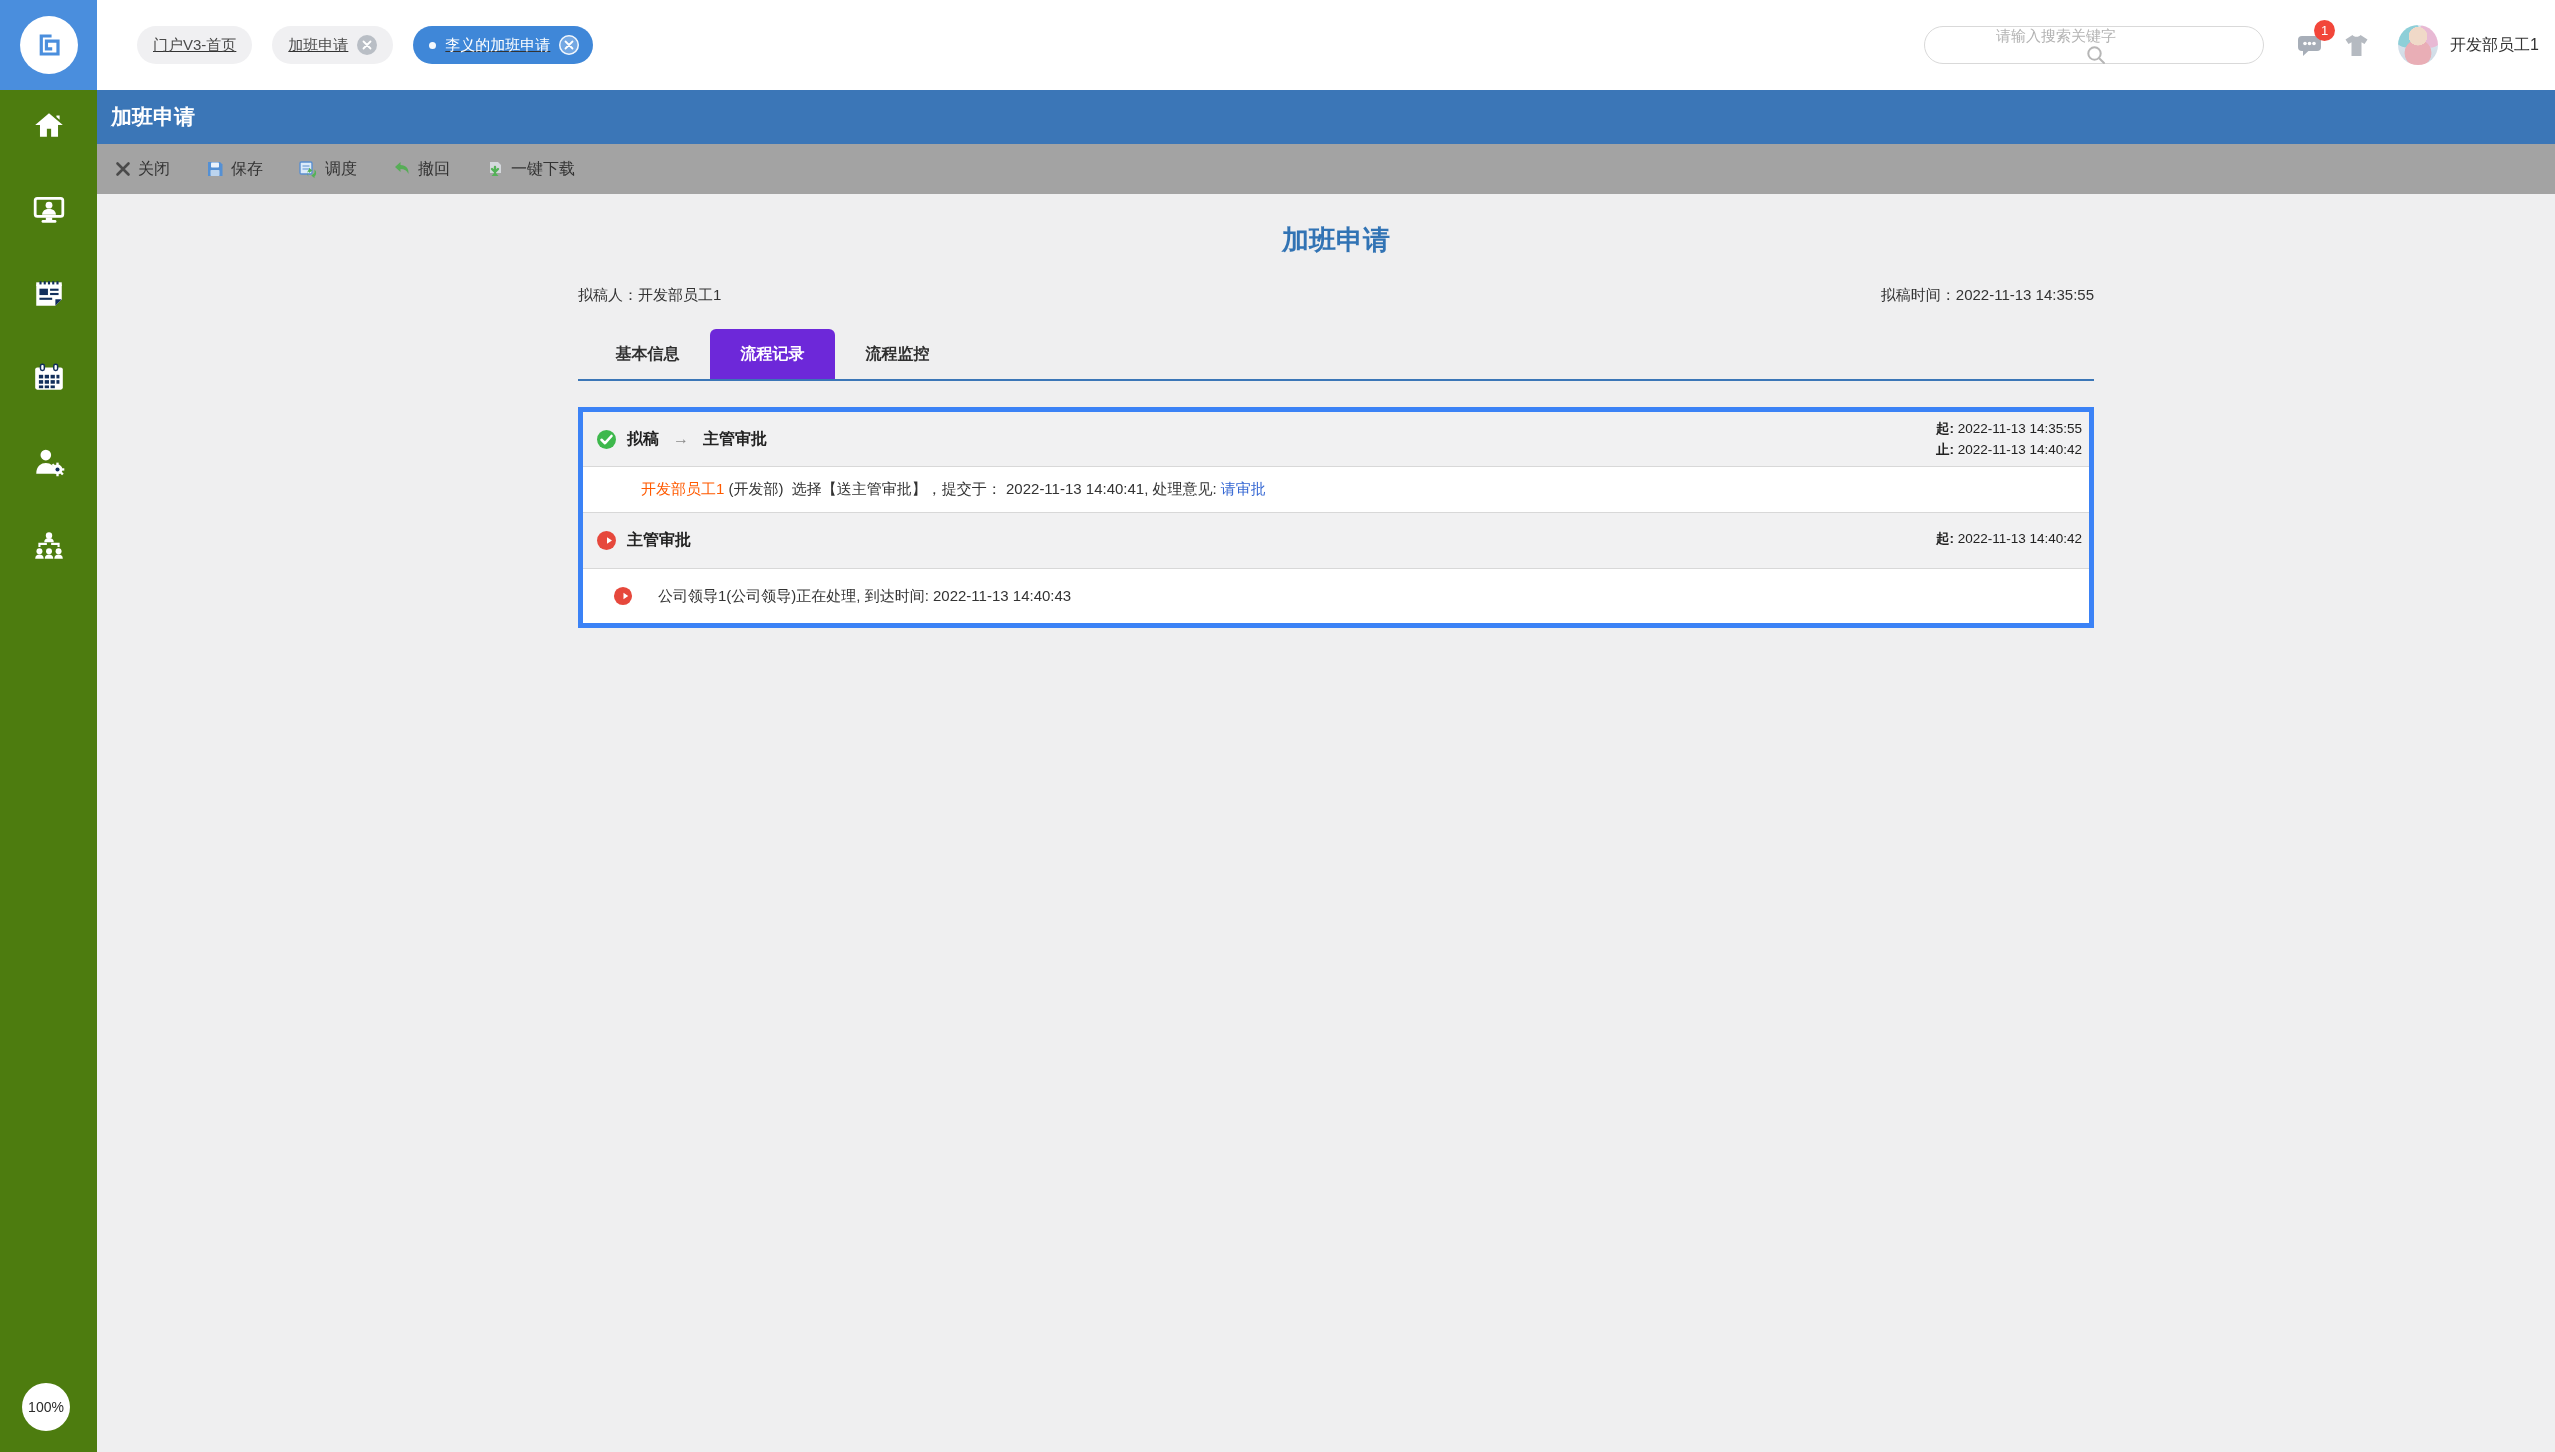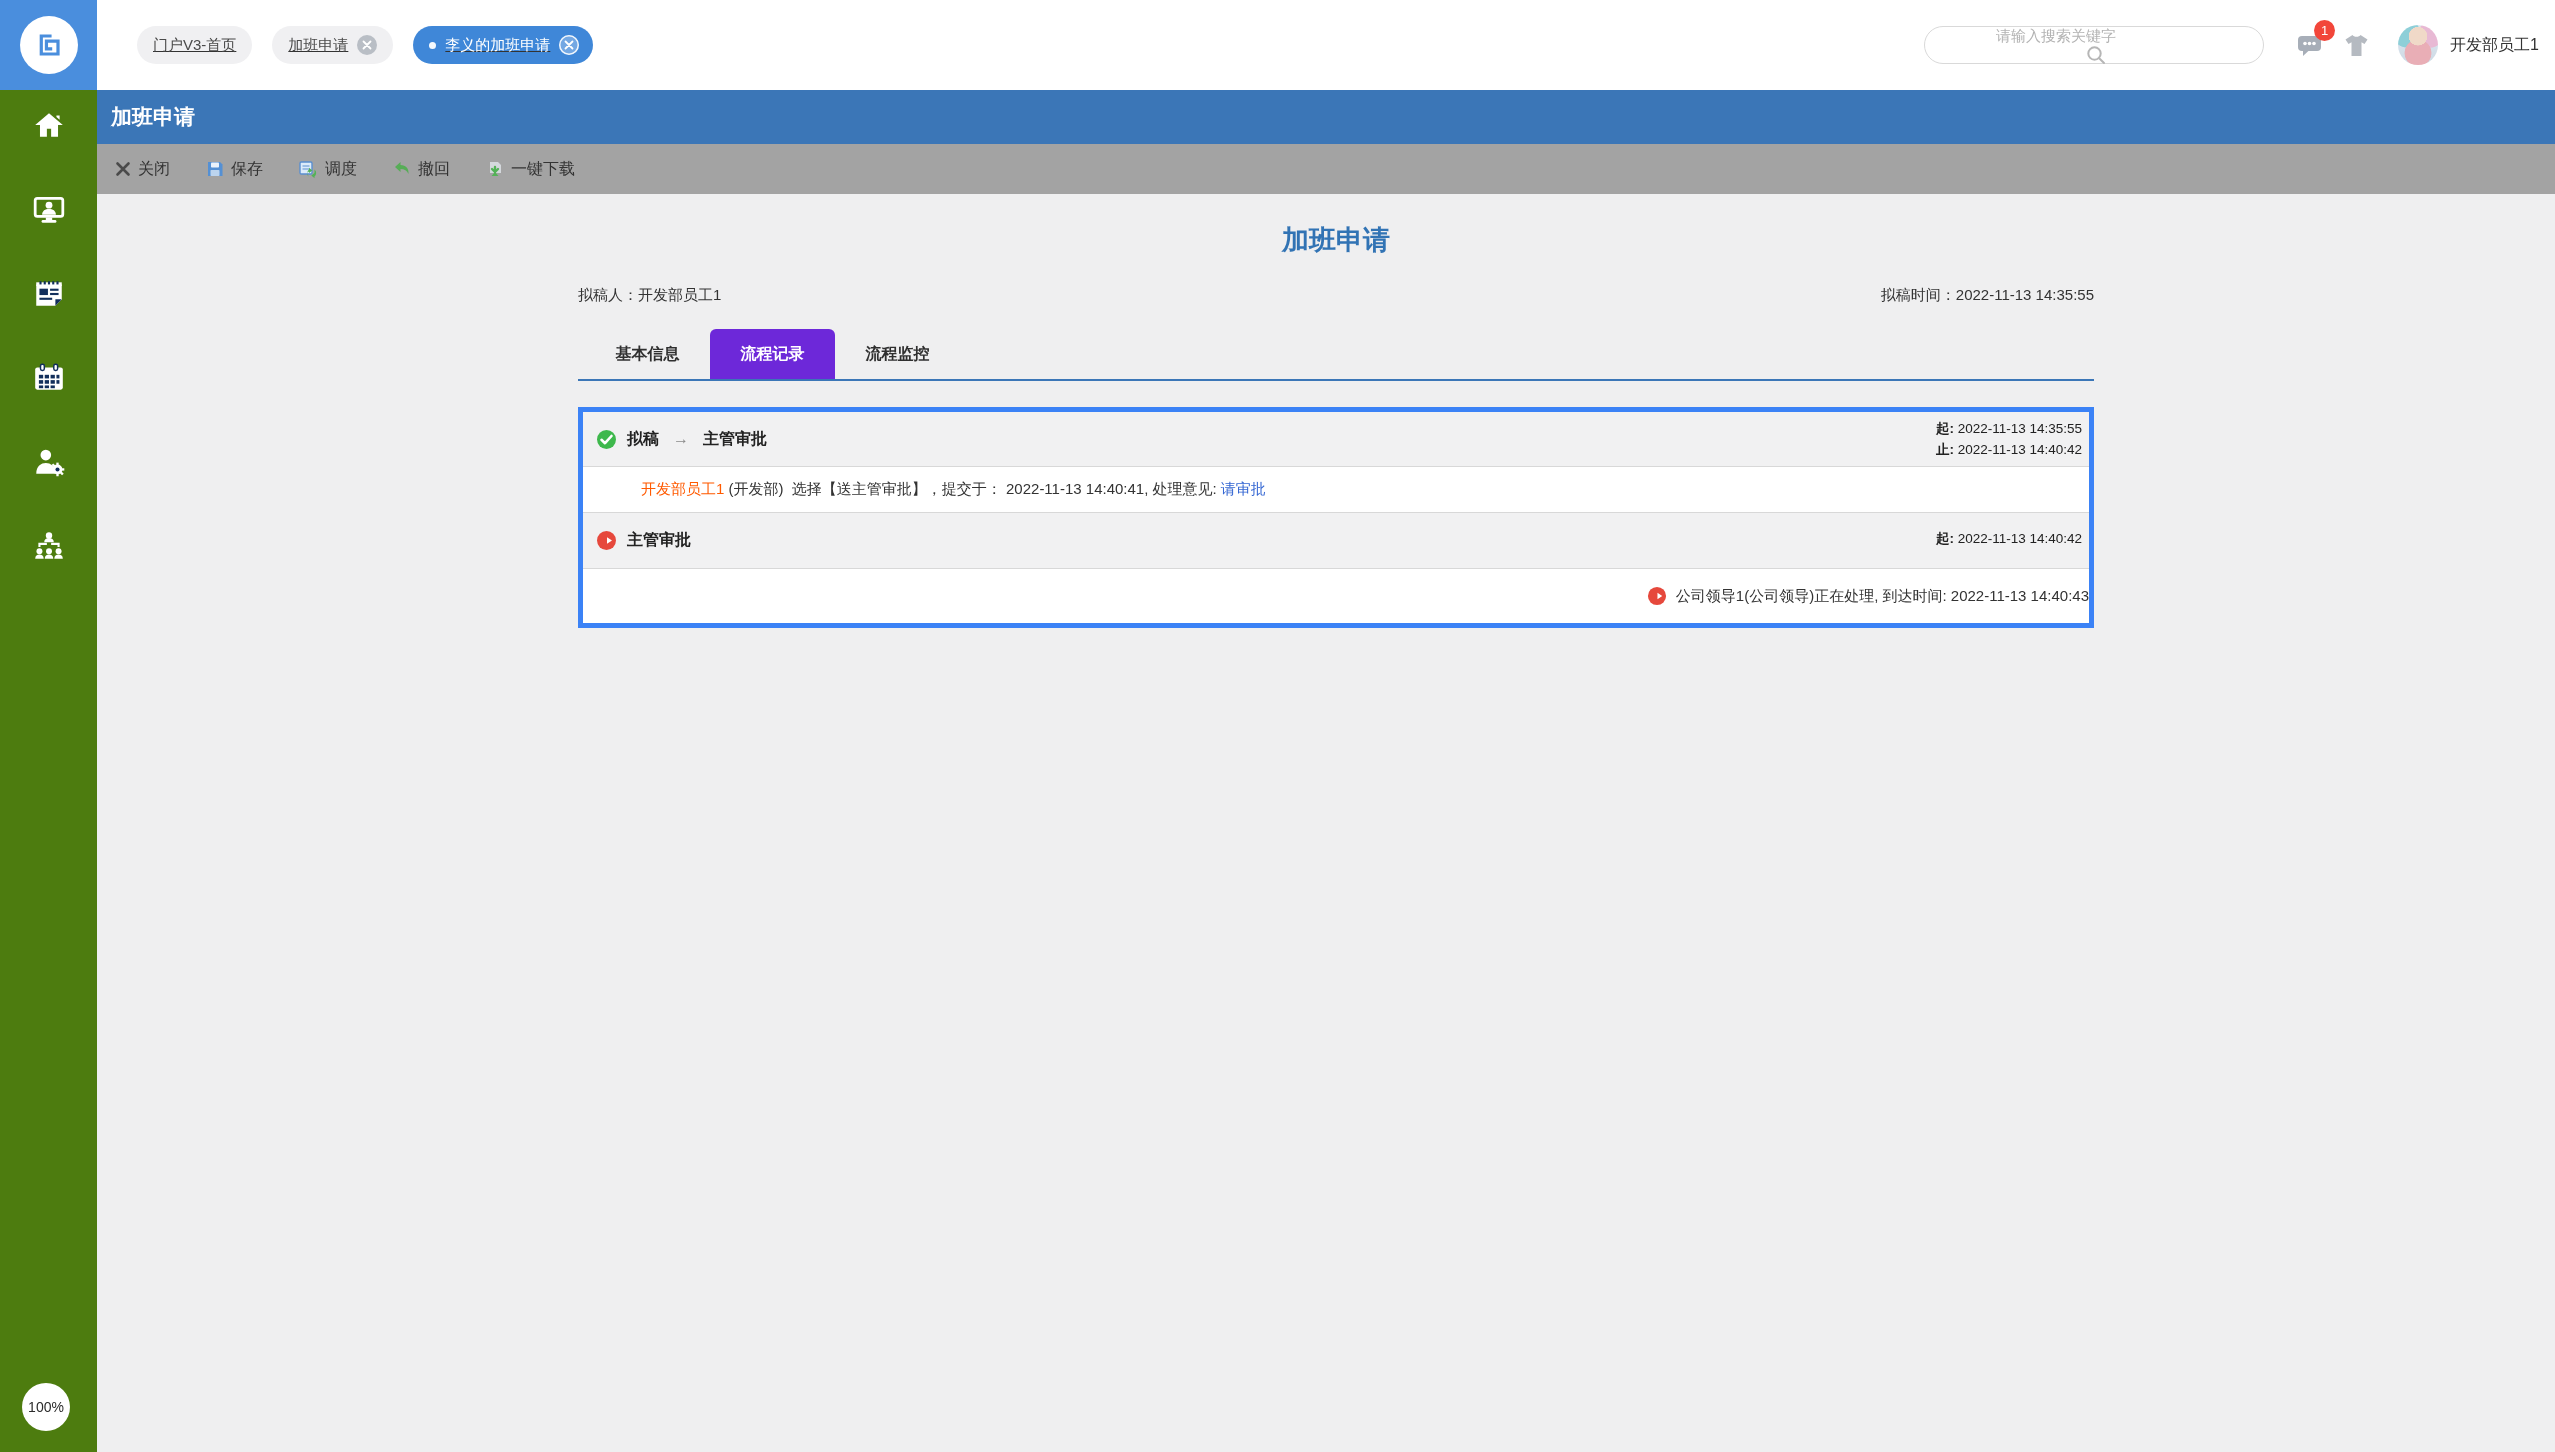--- a/index.html
+++ b/index.html
@@ -66,21 +66,21 @@
   .rec-header .arrow { color:#8a8a8a; font-weight:normal; font-size:16px; padding:0 4px; }
   .rec-header .times { margin-left:auto; text-align:right; font-size:13.5px; color:#222; }
   .rec-header .times .tl { line-height:21px; }
   .rh1 { height:55px; padding-top:0; }
   .rh1 .times { padding-top:6px; }
   .rh2 { height:56px; }
   .rh2 .times { padding-top:15px; }
   .tlabel { font-weight:bold; }
   .rec-detail { background:#fff; border-bottom:1px solid #d8d8d8; display:flex; align-items:center; font-size:15px; color:#333; }
   .rd1 { height:46px; padding-left:58px; }
-  .rd2 { height:54px; padding-left:30px; gap:9px; border-bottom:none;justify-content:flex-end; }
+  .rd2 { height:54px; padding-left:30px; gap:25px; border-bottom:none; }
   .orange { color:#ff5a00; }
   .blue-link { color:#3567d3; text-decoration:none; cursor:pointer; }
   .ws { white-space:pre-wrap; }
   svg { display:block; }
 </style>
 </head>
 <body>
 
 <aside class="sidebar">
   <div class="logo">

